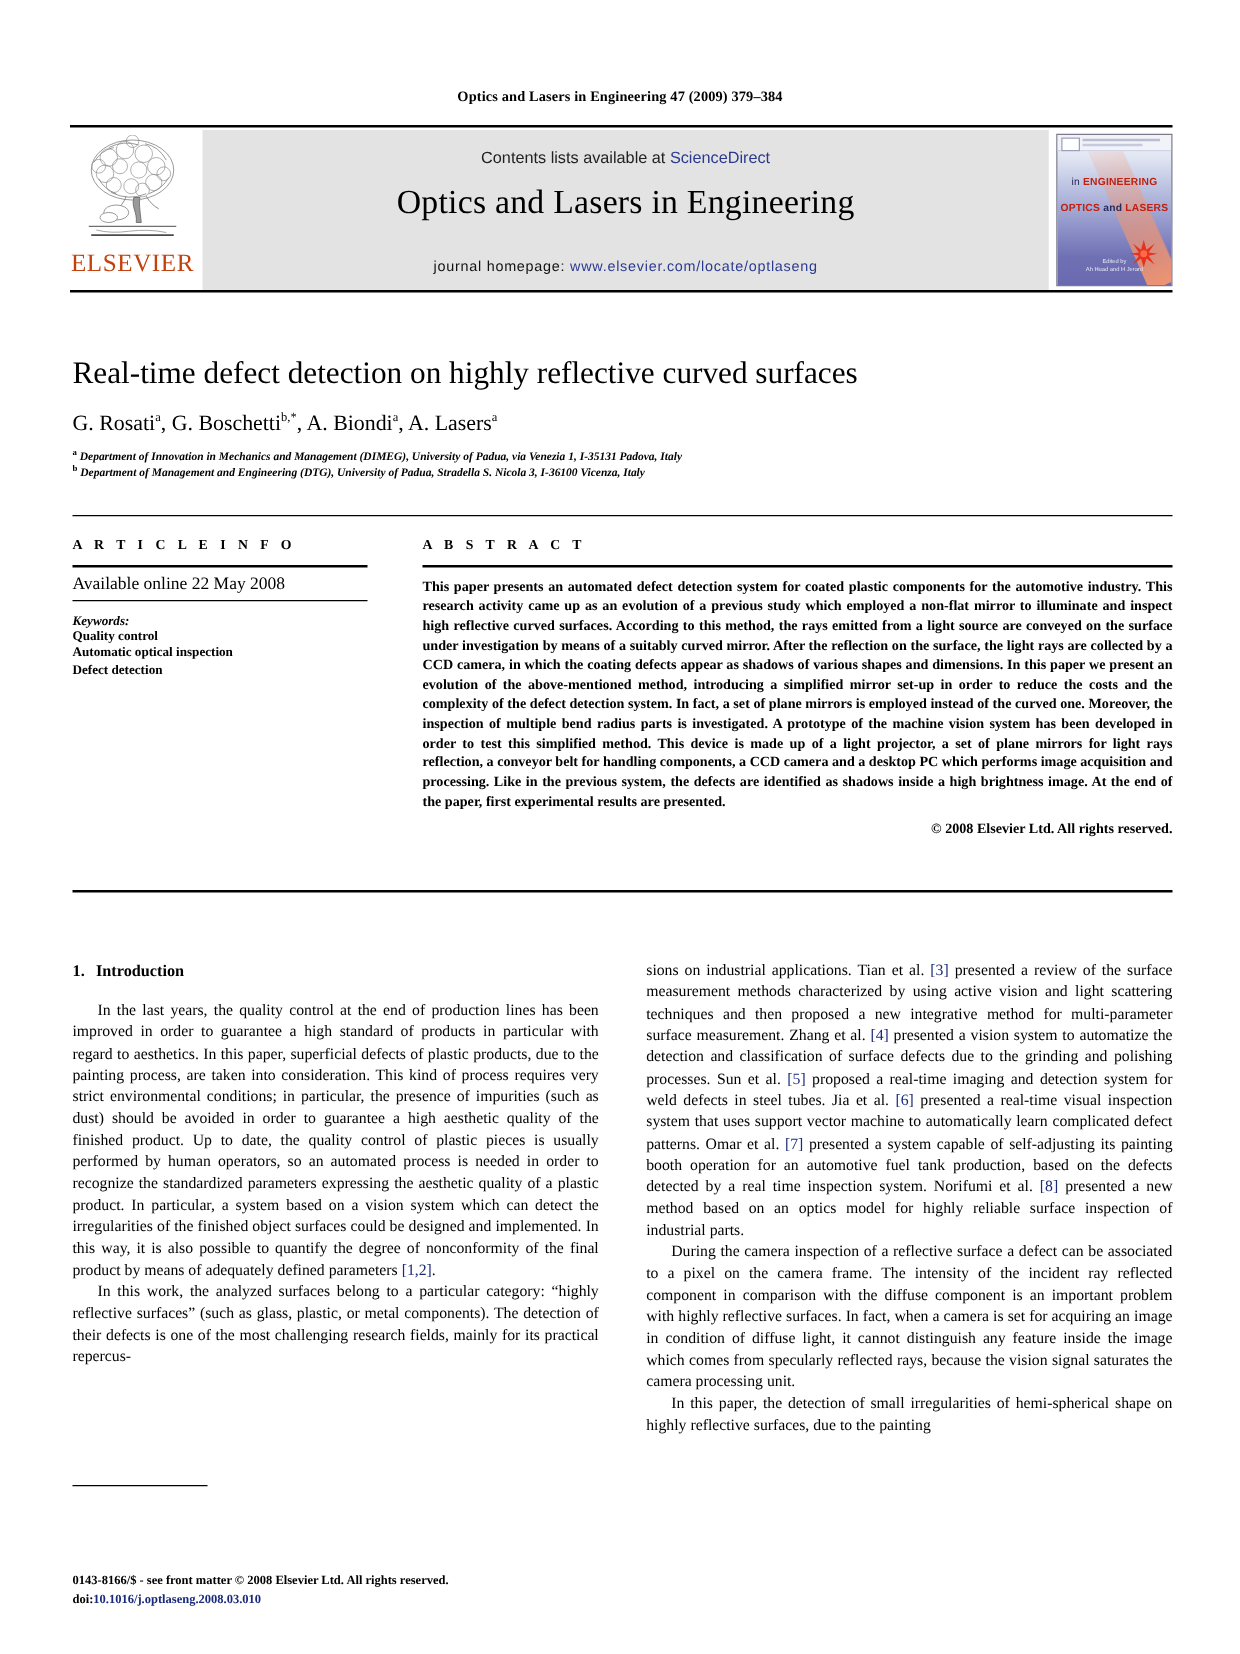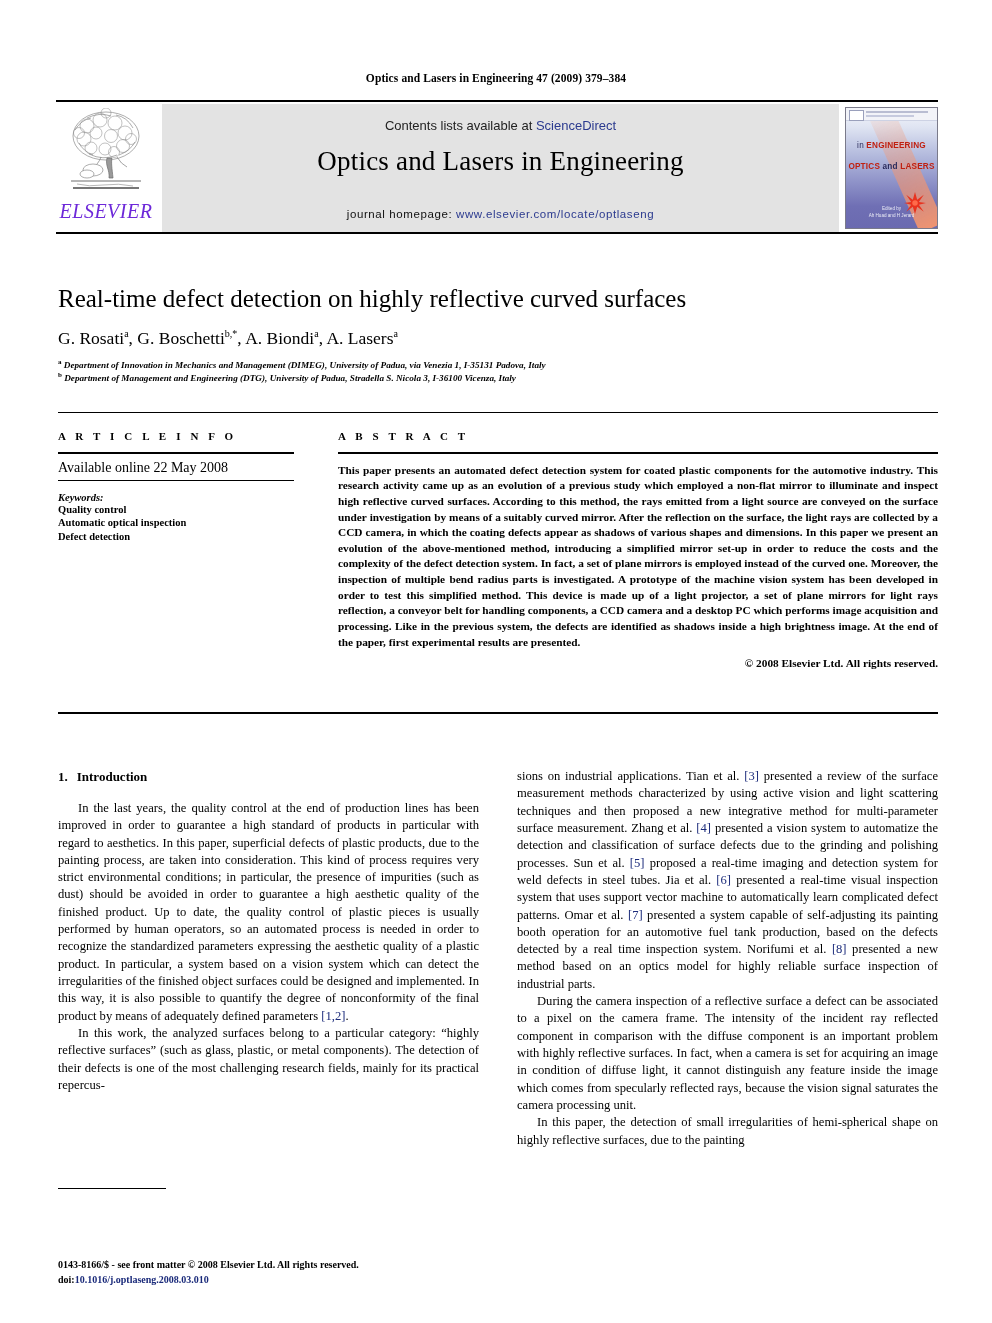--- a/index.html
+++ b/index.html
@@ -56,27 +56,26 @@
     width: 100px;
     flex: 0 0 100px;
     position: relative;
     background: #fff;
     padding-top: 4px;
     box-sizing: border-box;
   }
   .tree-svg { display:block; margin: 0 auto; }
   .elsevier-word {
     font-family: "Liberation Serif", serif;
-    color: #6d28d9;
+    color: #c2410c;
     font-size: 20px;
     letter-spacing: 0.5px;
     text-align: center;
     line-height: 1;
     margin-top: 1px;
-    font-style: italic;
   }
   .journal-band {
     flex: 1 1 auto;
     background: #e3e3e3;
     margin-left: 6px;
     margin-right: 6px;
     position: relative;
   }
   .contents-line {
     position: absolute;

